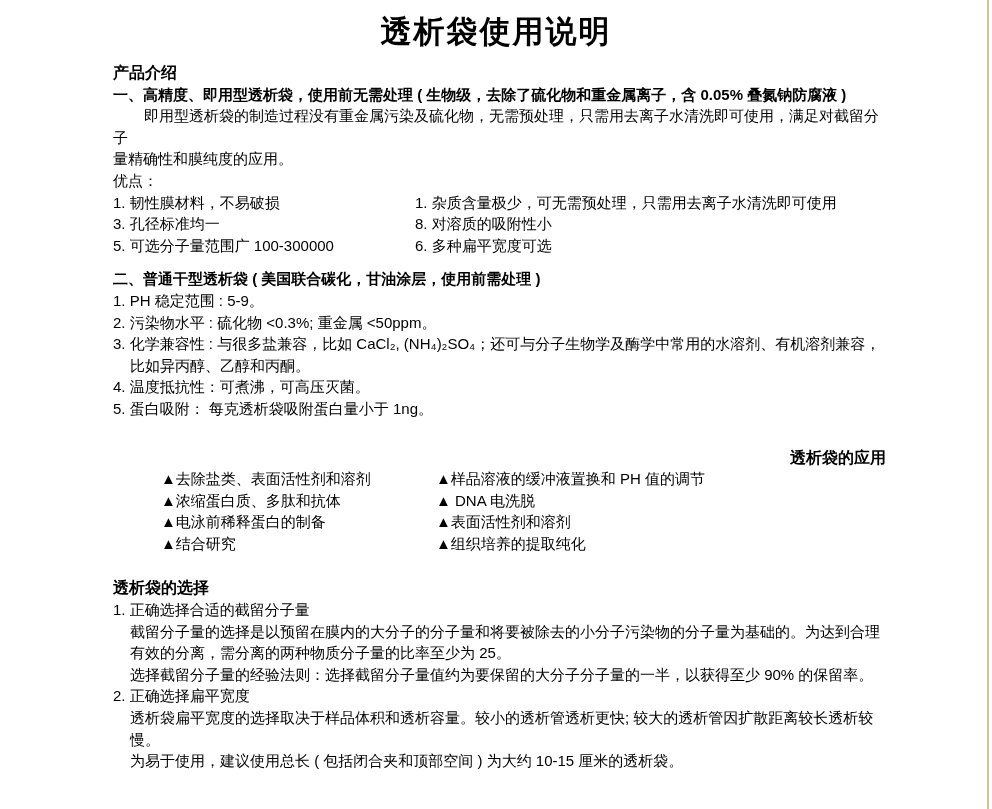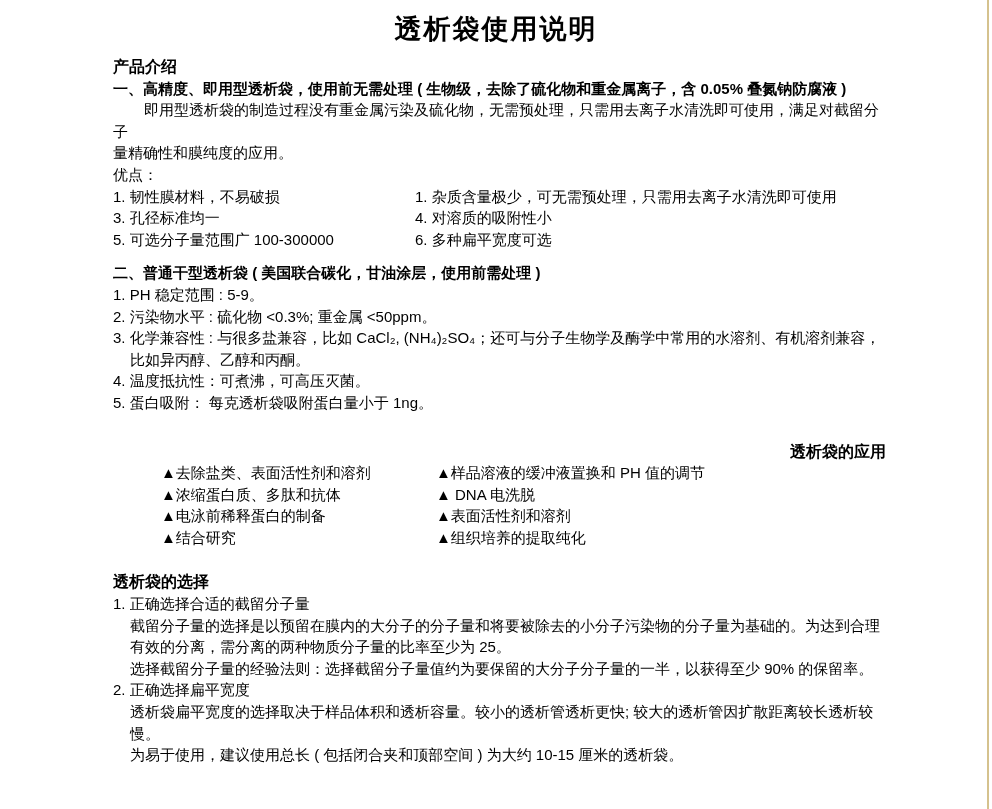--- a/index.html
+++ b/index.html
@@ -17,21 +17,21 @@
     position: absolute;
     top: 0;
     right: 3px;
     width: 2px;
     height: 100%;
     background: #d5c28e;
   }
   .doc-title {
     padding-top: 11px;
     text-align: center;
-    font-size: 27px;
+    font-size: 31px;
     font-weight: bold;
     letter-spacing: 2px;
   }
   .content {
     margin: 9px 106px 0 113px;
     font-size: 15px;
     line-height: 21.6px;
   }
   .h2 { font-weight: bold; font-size: 16px; }
   .h3 { font-weight: bold; font-size: 15px; }
@@ -63,21 +63,21 @@
     <div class="line ti">即用型透析袋的制造过程没有重金属污染及硫化物，无需预处理，只需用去离子水清洗即可使用，满足对截留分子</div>
     <div class="line">量精确性和膜纯度的应用。</div>
     <div class="line">优点：</div>
 
     <div class="row">
       <div class="adv-left">1. 韧性膜材料，不易破损</div>
       <div class="adv-right">1. 杂质含量极少，可无需预处理，只需用去离子水清洗即可使用</div>
     </div>
     <div class="row">
       <div class="adv-left">3. 孔径标准均一</div>
-      <div class="adv-right">4. 对溶质的吸附性小</div>
+      <div class="adv-right">8. 对溶质的吸附性小</div>
     </div>
     <div class="row">
       <div class="adv-left">5. 可选分子量范围广 100-300000</div>
       <div class="adv-right">6. 多种扁平宽度可选</div>
     </div>
     <div class="row">
       <div class="adv-right"></div>
     </div>
 
     <div class="h3 sec-gap-1">二、普通干型透析袋 ( 美国联合碳化，甘油涂层，使用前需处理 )</div>

